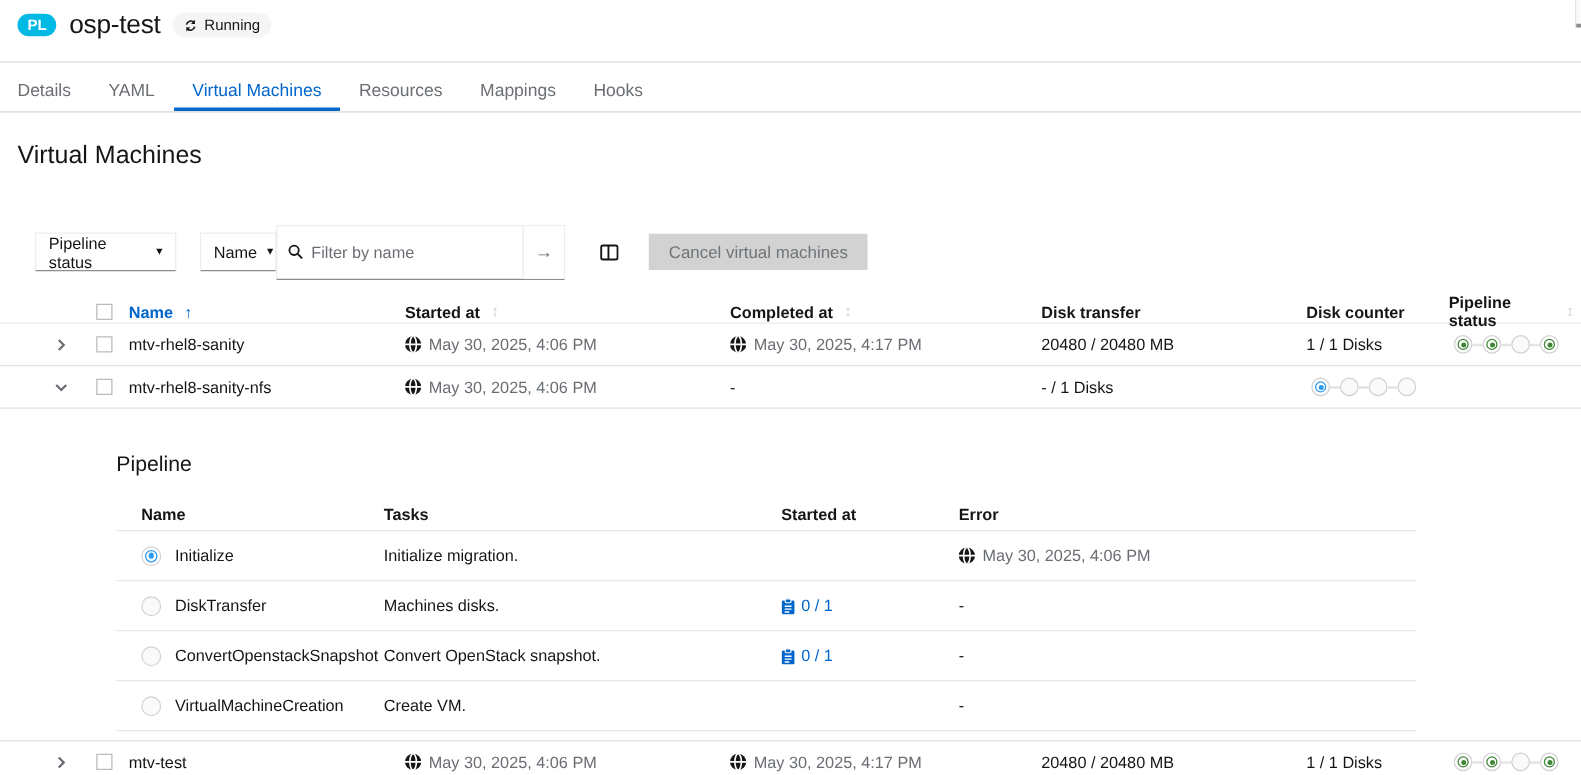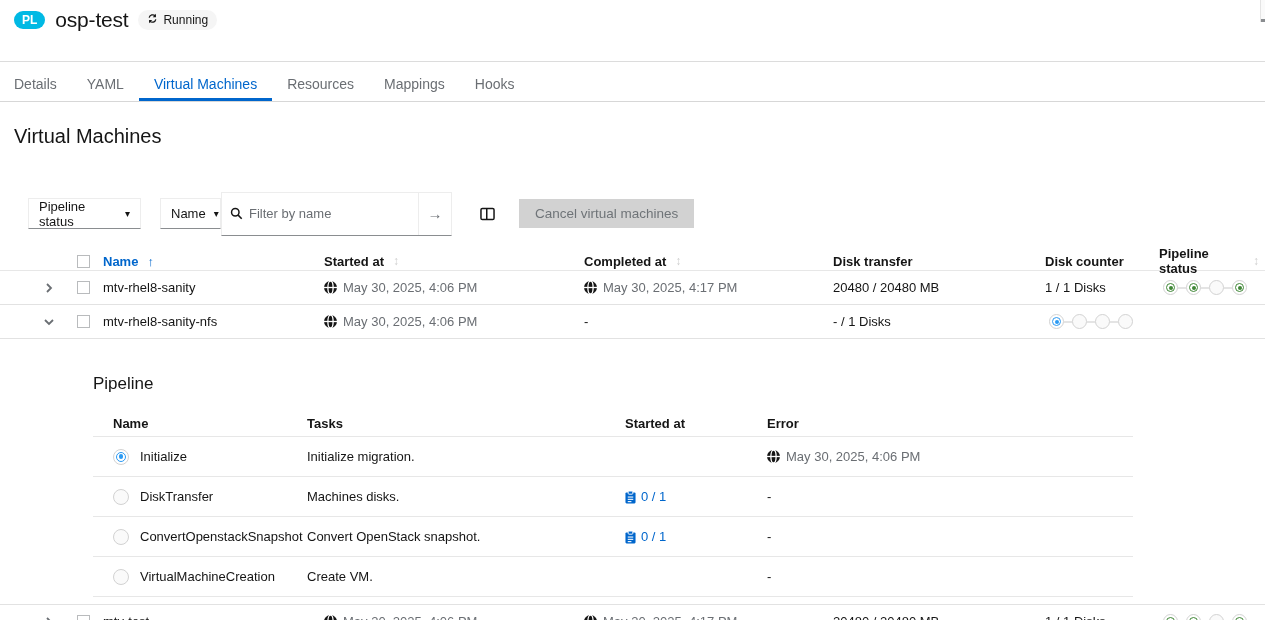--- a/index.html
+++ b/index.html
@@ -1,26 +1,26 @@
 <!DOCTYPE html>
 <html><head>
 <meta charset="utf-8">
 <style>
   * { margin:0; padding:0; box-sizing:border-box; }
   html,body { width:1265px; height:620px; background:#fff; overflow:hidden;
     font-family:"Liberation Sans","DejaVu Sans",sans-serif; color:#151515; }
 
   
   .app-header { display:flex; align-items:center; gap:10px; padding:6px 16px 0 14px;
-    height:62px; border-bottom:1px solid #dcdcdc; align-items:flex-start; }
+    height:50px; border-bottom:1px solid #dcdcdc; align-items:flex-start; }
   .hdr-inner { display:flex; align-items:center; gap:10px; margin-top:2px; }
   .plan-badge { background:#00b9e4; color:#fff; font-weight:bold; font-size:12px;
     padding:2px 8px; border-radius:10px; line-height:14px; }
   .plan-title { font-size:21px; font-weight:500; letter-spacing:-0.2px; }
-  .status-pill { display:inline-flex; gap:5px; background:#f5f5f5;
+  .status-pill { display:inline-flex; align-items:center; gap:5px; background:#f5f5f5;
     border-radius:12px; padding:3px 9px; font-size:12px; color:#151515; }
 
   
   .tabs { display:flex; border-bottom:1px solid #d7d7d7; margin-top:4px; }
   .tab { background:none; border:none; font-family:inherit; font-size:14px; color:#6a6e73;
     padding:10px 15px 9px; cursor:pointer; }
   .tab:first-child { padding-left:14px; }
   .tab.active { color:#0066cc; box-shadow:inset 0 -3px 0 0 #0066cc; }
 
   

